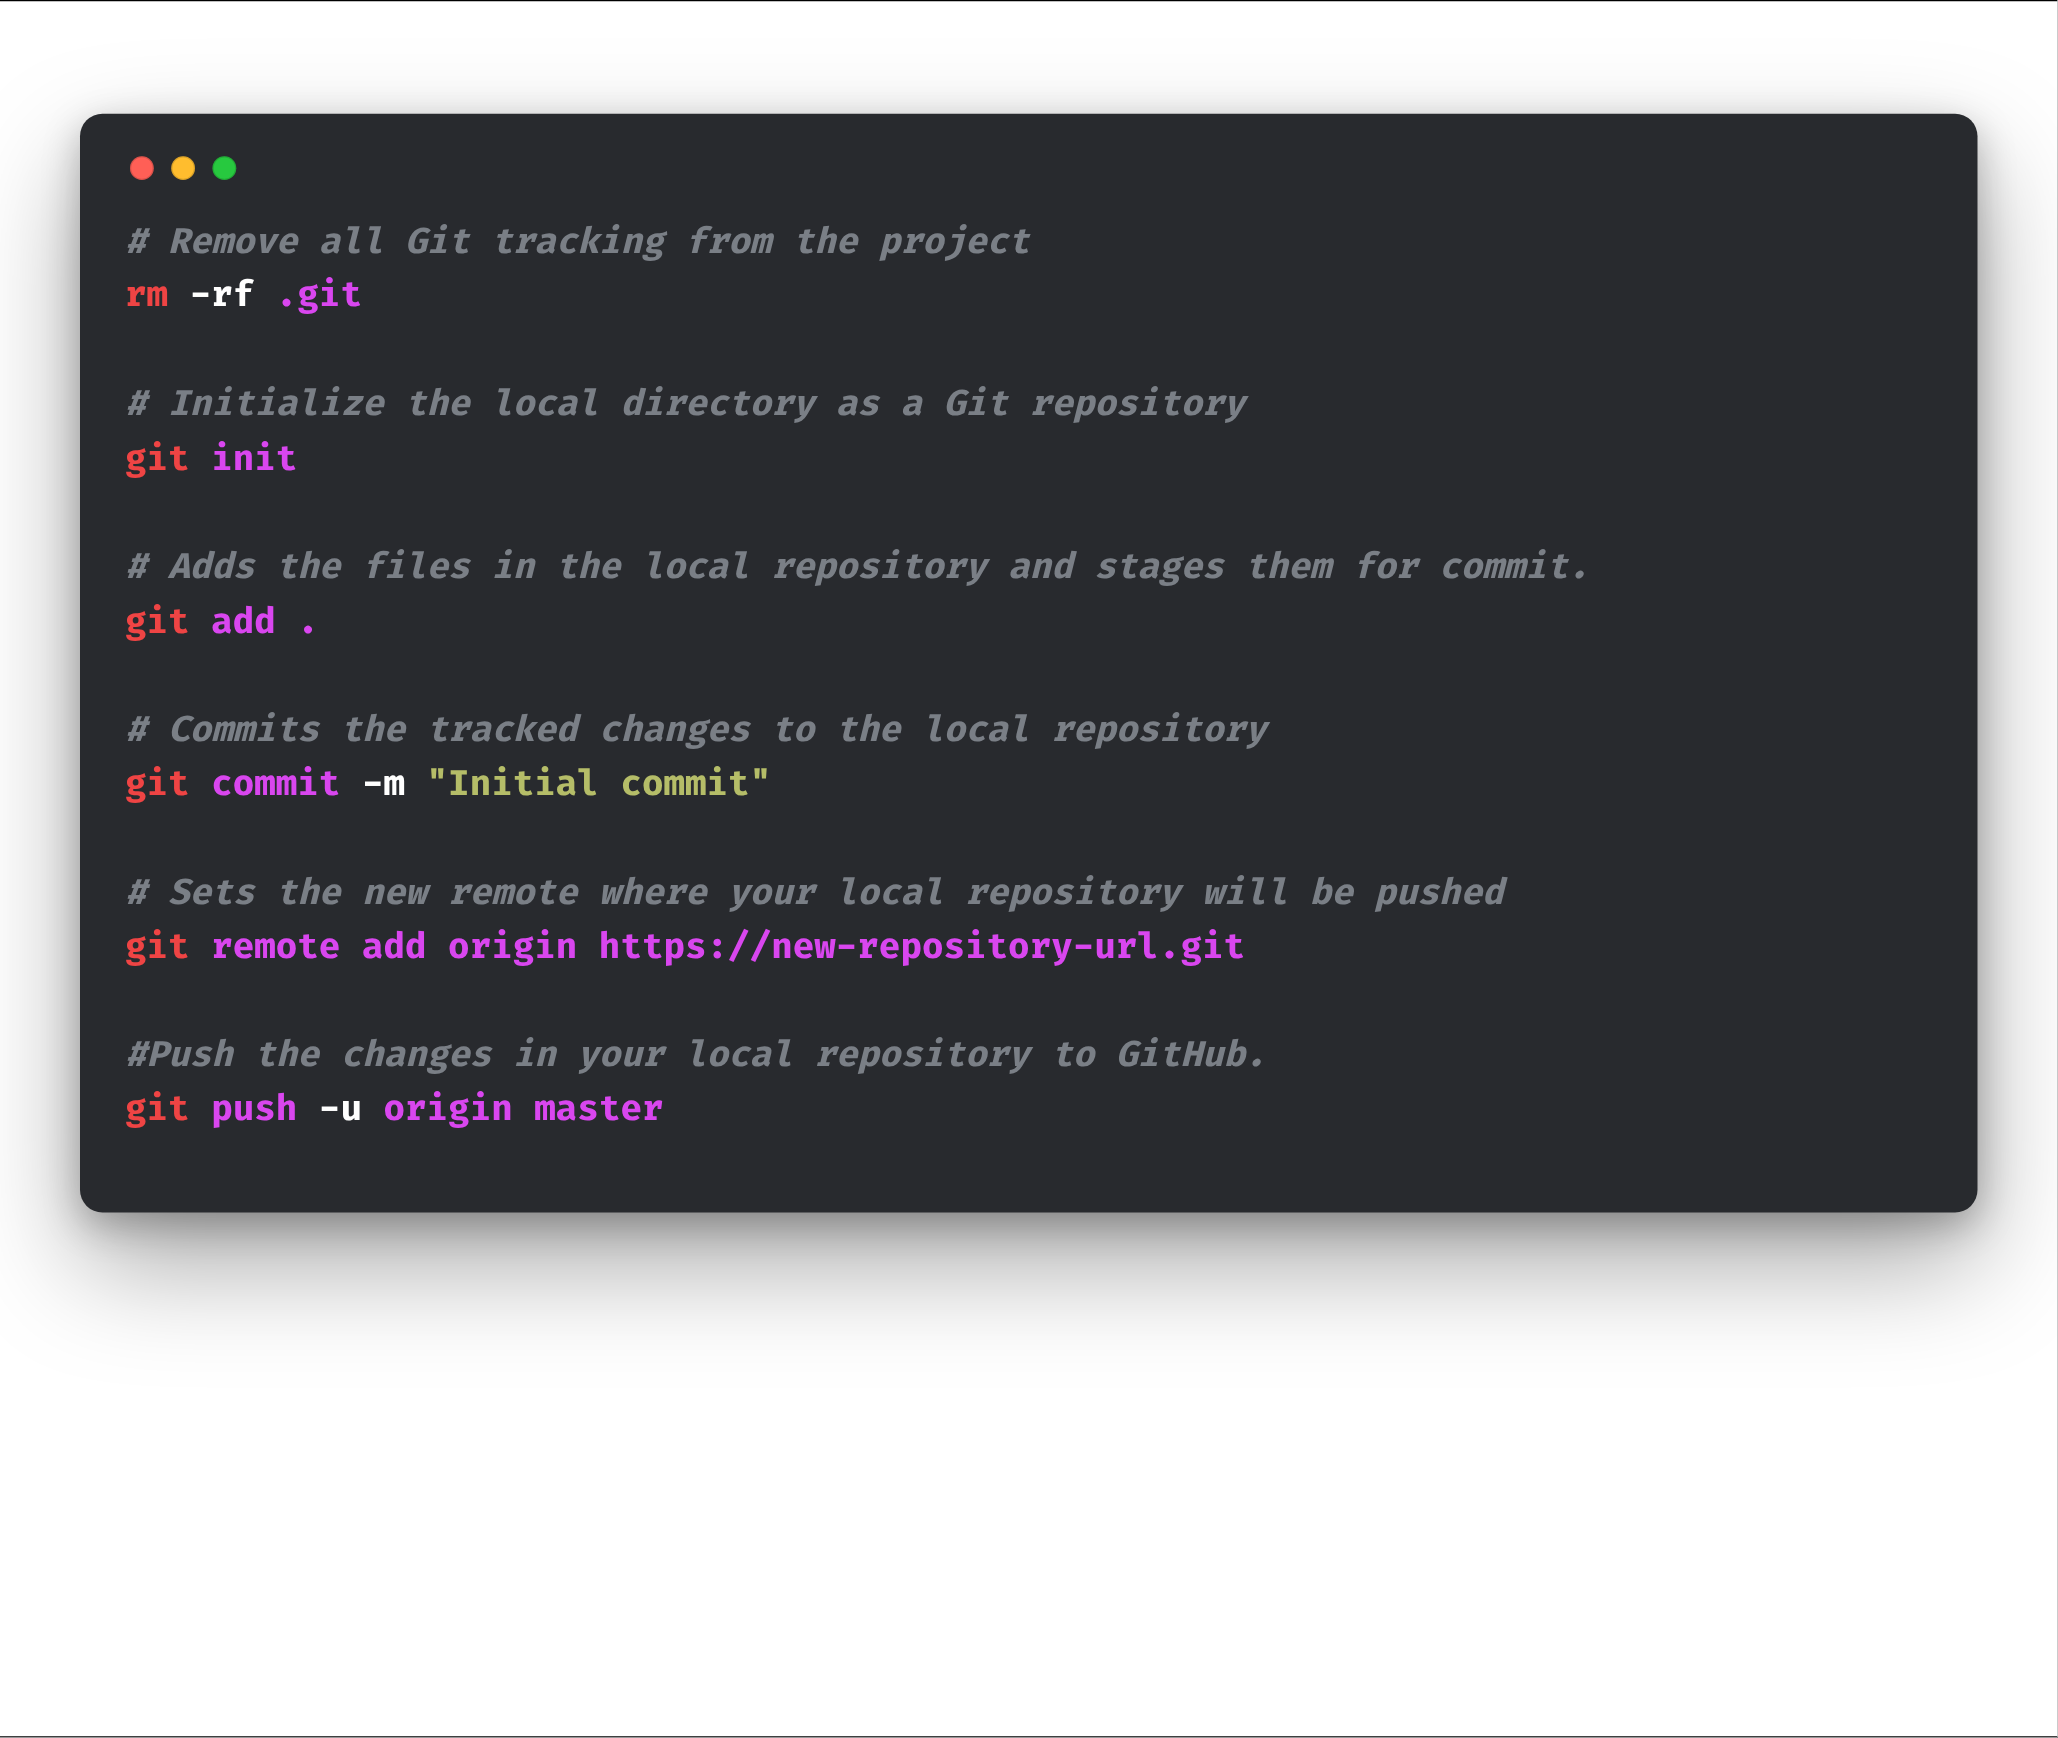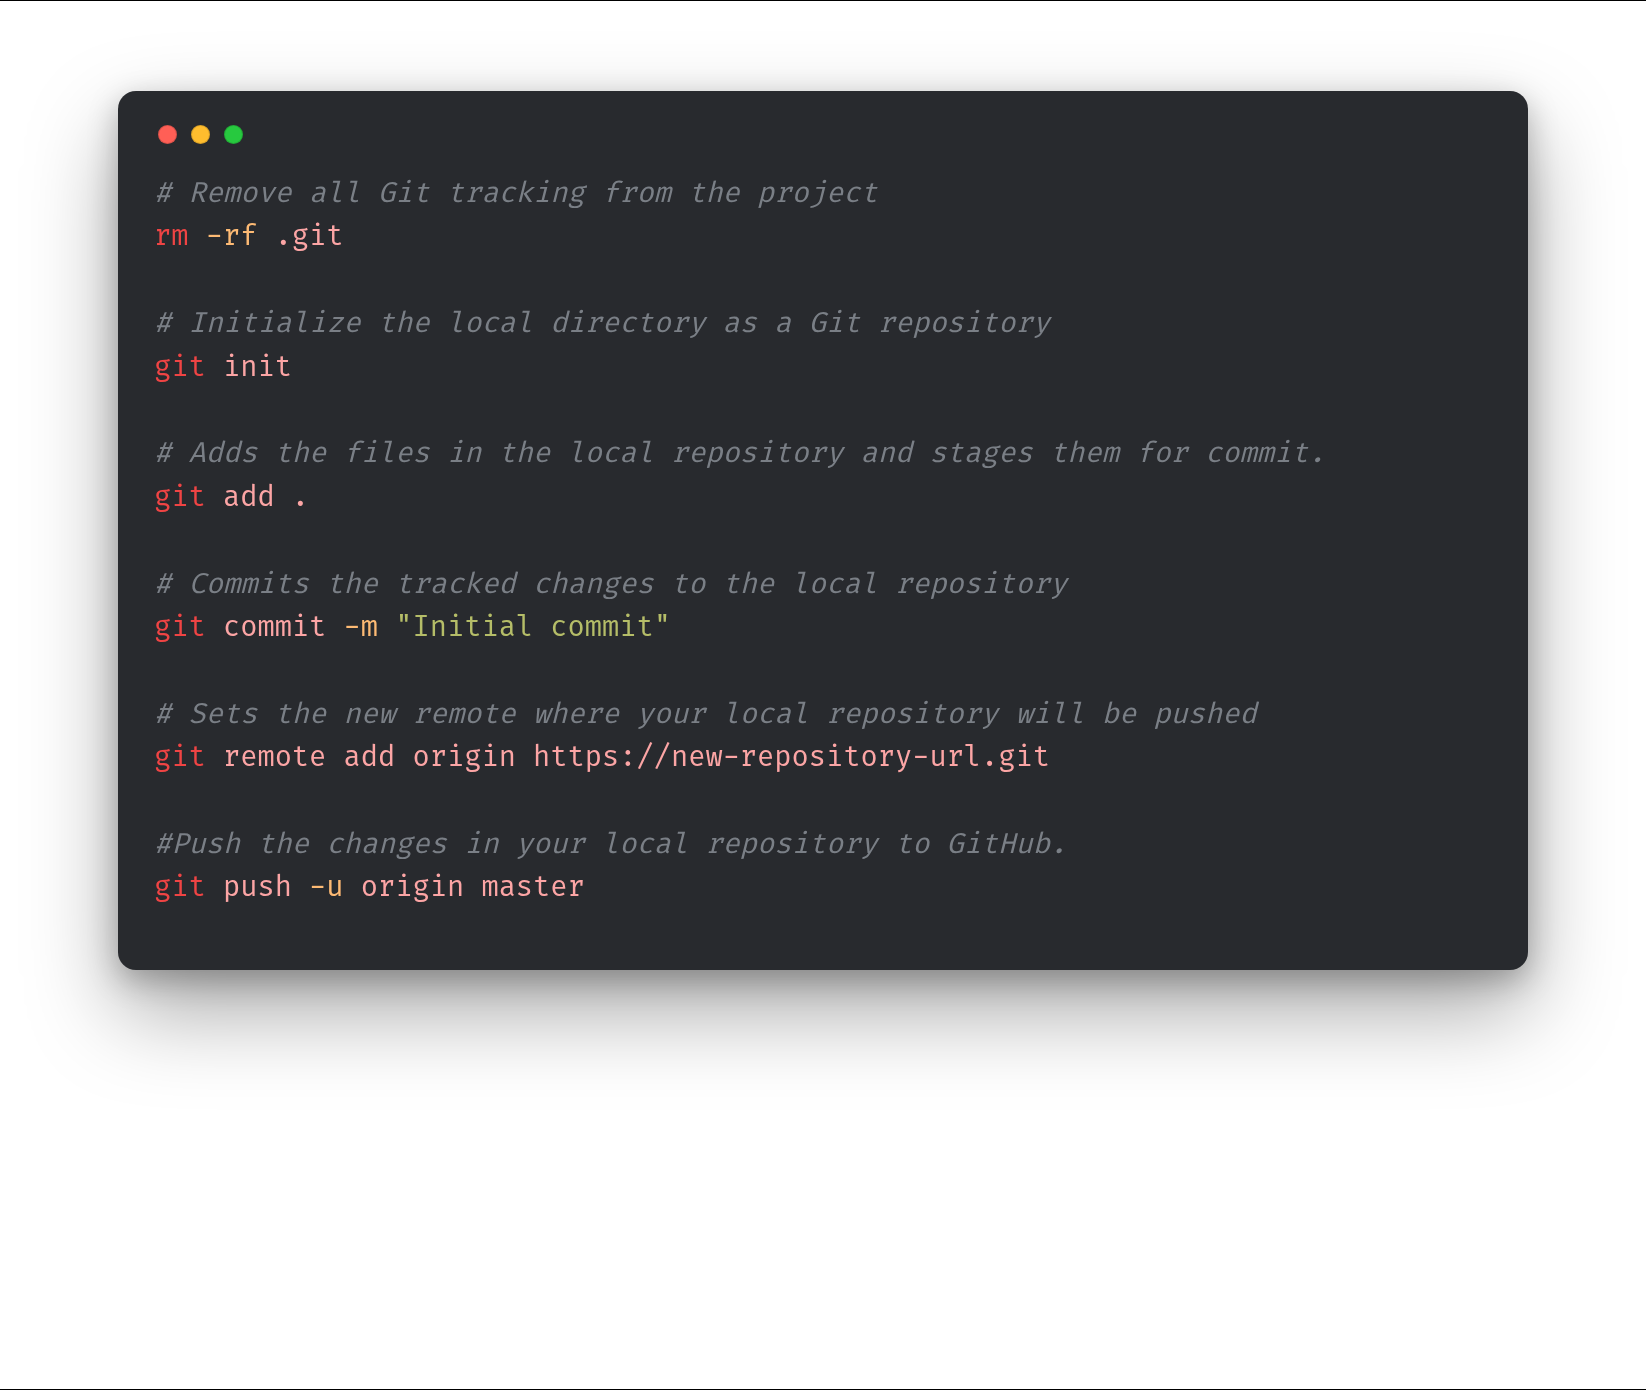--- a/index.html
+++ b/index.html
@@ -16,29 +16,30 @@
     border-top: 1px solid #000;
     border-bottom: 1px solid #000;
     box-sizing: border-box;
     position: relative;
     display: flex;
     align-items: flex-start;
     justify-content: center;
   }
   .window {
     margin-top: 90px;
-    width: 1410px;
+    width: 1518px;
     background: #282A2E;
     border-radius: 18px;
     box-shadow: 0 40px 90px rgba(0,0,0,0.35), 0 10px 30px rgba(0,0,0,0.25);
     padding: 30px 36px 60px 36px;
     box-sizing: border-box;
     color: #E5E5E5;
     font-size: 28px;
     line-height: 1.55;
+    font-weight: bold;
   }
   .titlebar {
     display: flex;
     gap: 14px;
     padding: 4px 0 28px 4px;
   }
   .dot {
     width: 19px;
     height: 19px;
     border-radius: 50%;
@@ -46,22 +47,22 @@
   .dot.red    { background: #FF5F56; box-shadow: inset 0 0 0 1px rgba(0,0,0,0.15); }
   .dot.yellow { background: #FFBD2E; box-shadow: inset 0 0 0 1px rgba(0,0,0,0.15); }
   .dot.green  { background: #27C93F; box-shadow: inset 0 0 0 1px rgba(0,0,0,0.15); }
 
   .code {
     white-space: pre;
     font-variant-ligatures: none;
   }
   .comment { color: #7A7F86; font-style: italic; }
   .cmd     { color: #ef4444; }      
-  .flag    { color: #fdba74; }      
-  .plain   { color: #fca5a5; }      
+  .flag    { color: #ffffff; }      
+  .plain   { color: #d946ef; }      
   .str     { color: #B5BD68; }      
 
   .blank { height: 1.55em; }
 </style>
 </head>
 <body>
 
 <div class="canvas">
   <div class="window">
     <div class="titlebar">

